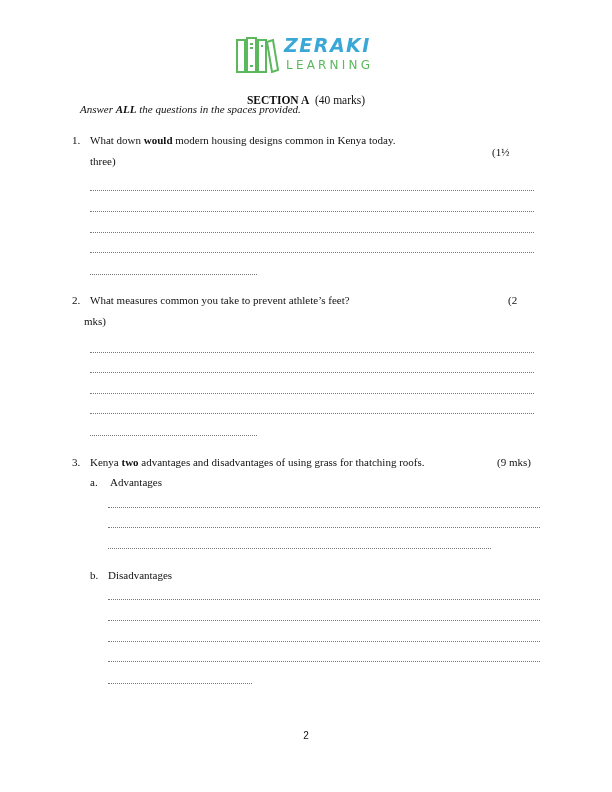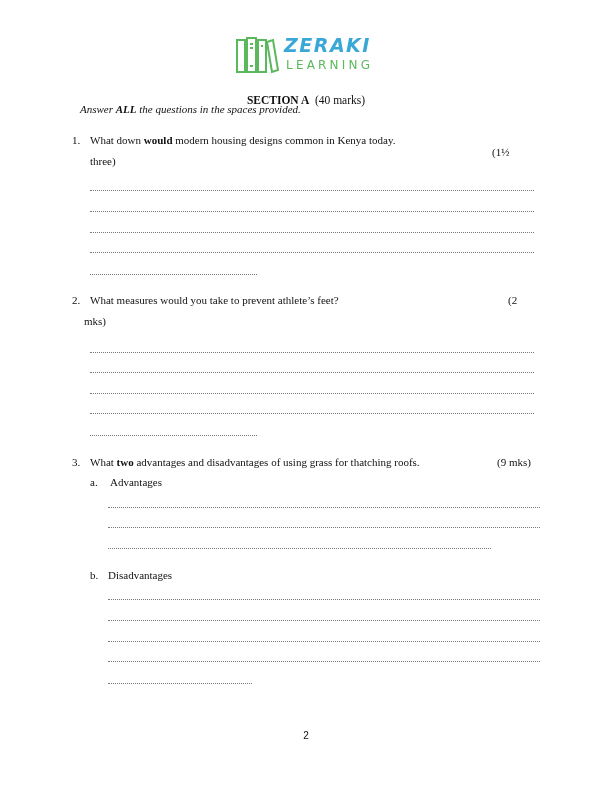--- a/index.html
+++ b/index.html
@@ -55,35 +55,35 @@
 <div>
   <div class="dots" style="left:90px;top:190px;width:444px"></div>
   <div class="dots" style="left:90px;top:211px;width:444px"></div>
   <div class="dots" style="left:90px;top:232px;width:444px"></div>
   <div class="dots" style="left:90px;top:252px;width:444px"></div>
   <div class="dots" style="left:90px;top:274px;width:167px"></div>
 </div>
 
 <div class="abs q" style="left:72px;top:293px;width:470px;">
   <span class="num" style="left:0">2.</span>
-  <span class="abs" style="left:18px;top:0;white-space:nowrap">What measures would you take to prevent athlete’s feet?</span>
+  <span class="abs" style="left:18px;top:0;white-space:nowrap">What measures common you take to prevent athlete’s feet?</span>
   <span class="abs" style="left:436px;top:0">(2</span>
   <span class="abs" style="left:12px;top:21px">mks)</span>
 </div>
 <div>
   <div class="dots" style="left:90px;top:352px;width:444px"></div>
   <div class="dots" style="left:90px;top:372px;width:444px"></div>
   <div class="dots" style="left:90px;top:393px;width:444px"></div>
   <div class="dots" style="left:90px;top:413px;width:444px"></div>
   <div class="dots" style="left:90px;top:435px;width:167px"></div>
 </div>
 
 <div class="abs q" style="left:72px;top:455px;width:470px;">
   <span class="num" style="left:0">3.</span>
-  <span class="abs" style="left:18px;top:0;white-space:nowrap"><span>What </span><b>two</b><span> advantages and disadvantages of using grass for thatching roofs.</span></span>
+  <span class="abs" style="left:18px;top:0;white-space:nowrap"><span>Kenya </span><b>two</b><span> advantages and disadvantages of using grass for thatching roofs.</span></span>
   <span class="abs" style="left:425px;top:0;white-space:nowrap">(9 mks)</span>
 </div>
 
 <div class="abs q" style="left:90px;top:475px;">
   <span class="abs" style="left:0">a.</span>
   <span class="abs" style="left:20px;white-space:nowrap">Advantages</span>
 </div>
 <div>
   <div class="dots" style="left:108px;top:507px;width:432px"></div>
   <div class="dots" style="left:108px;top:527px;width:432px"></div>

